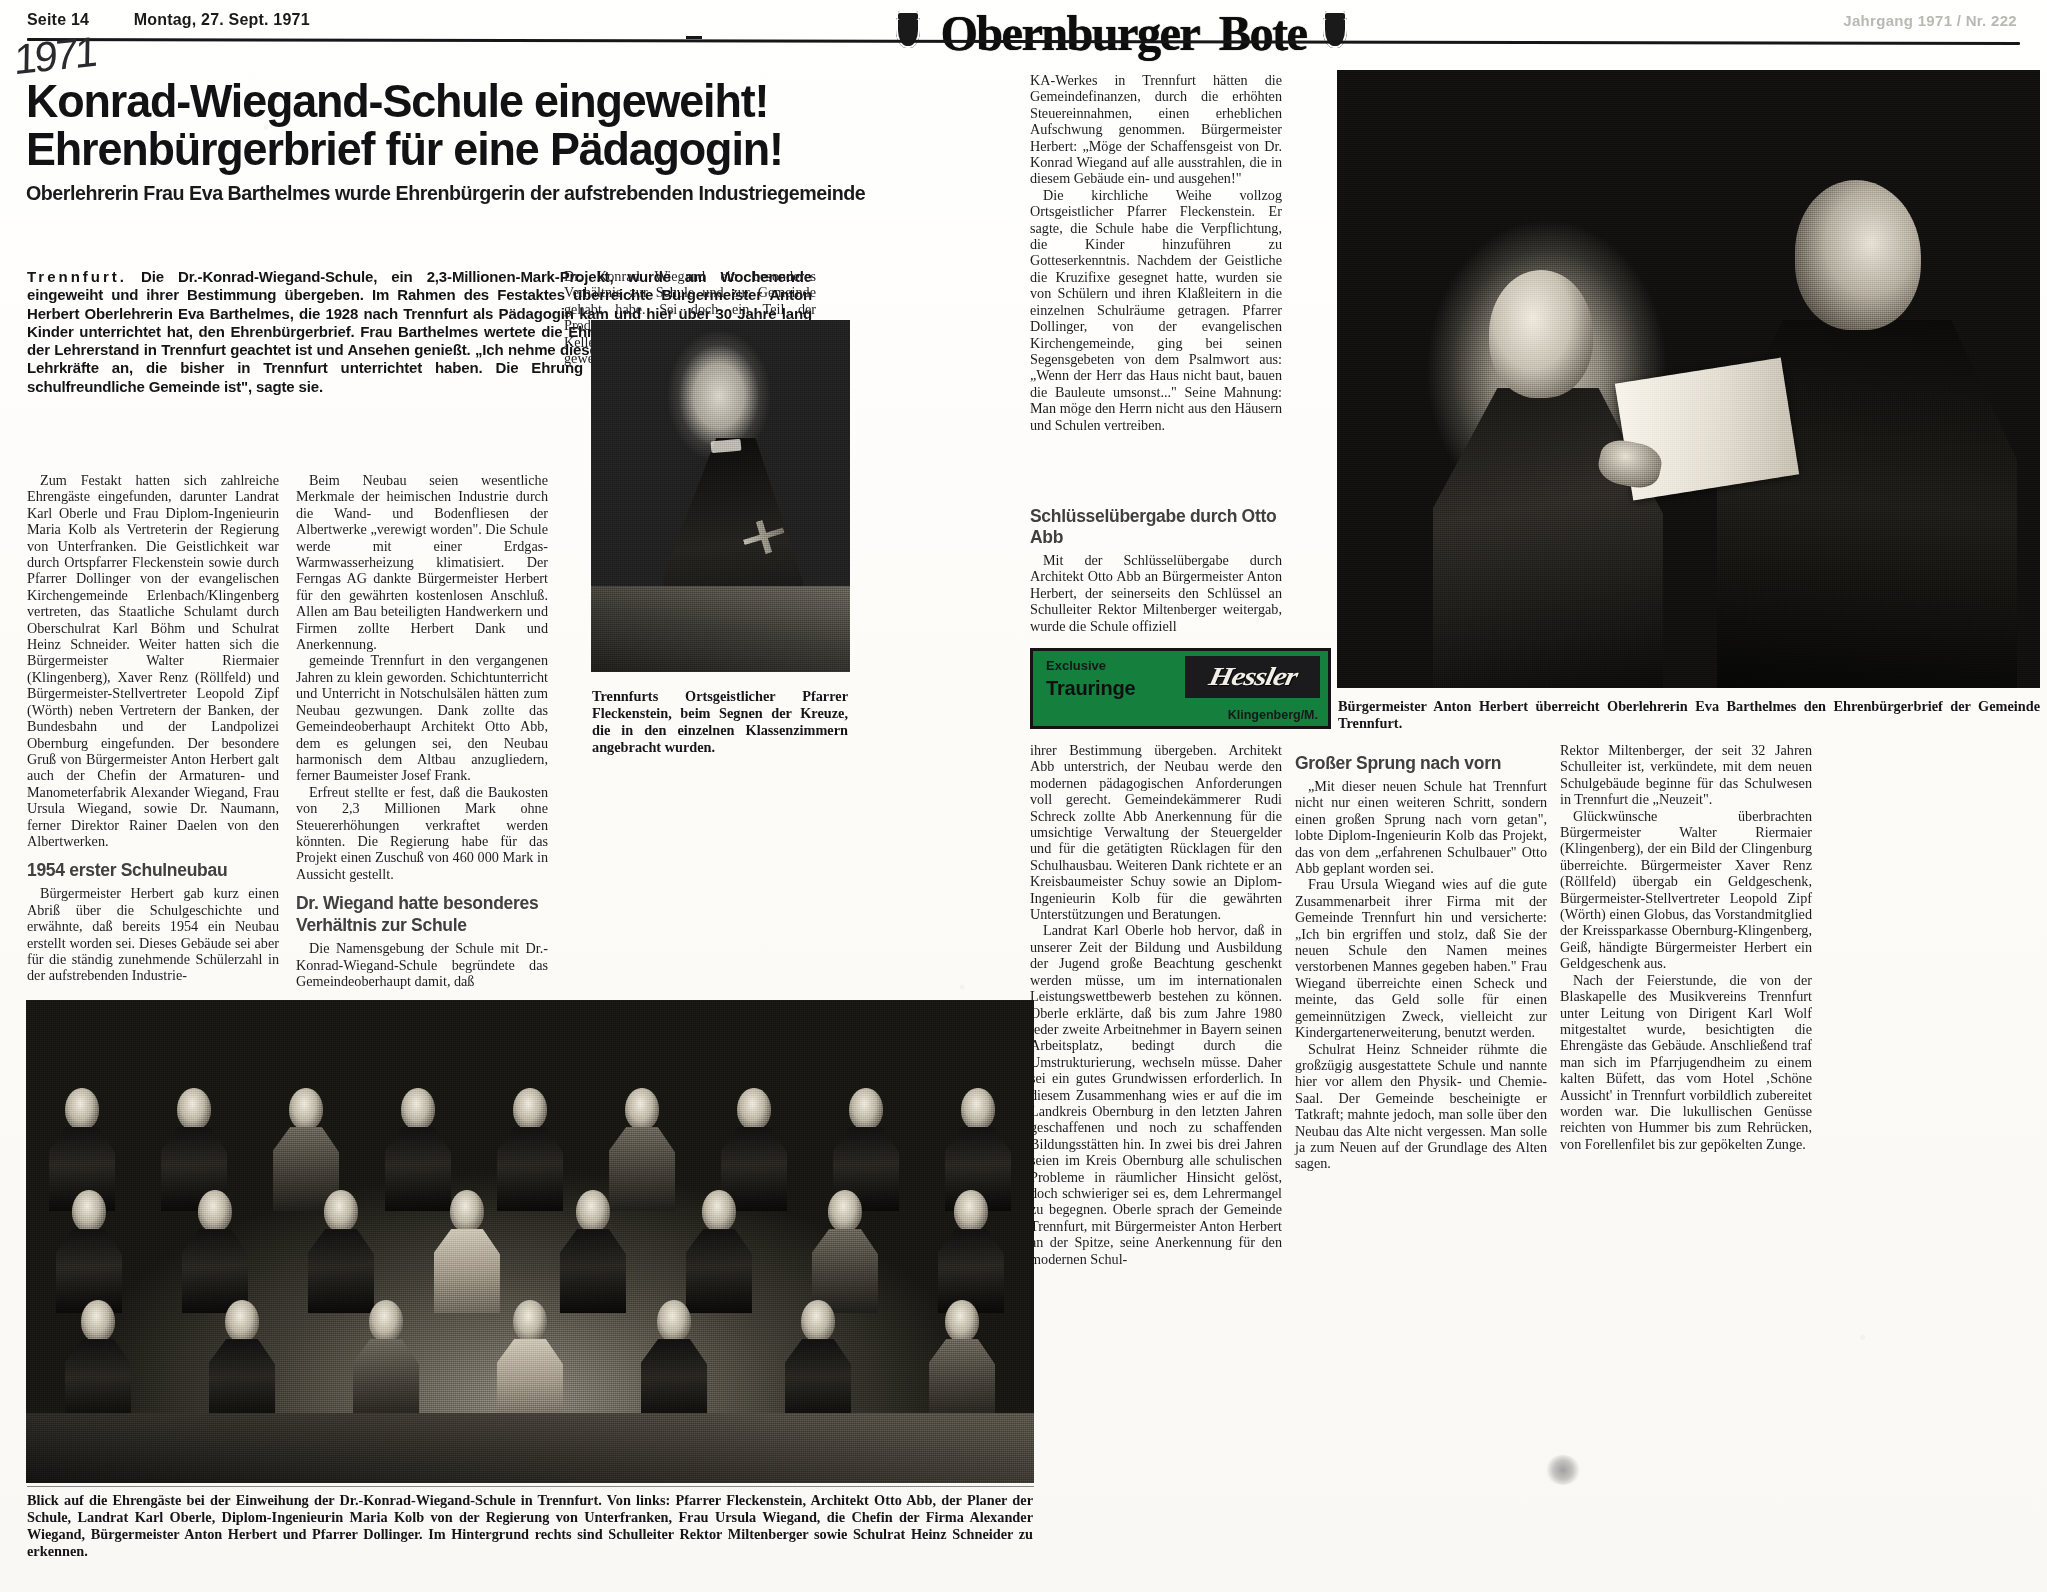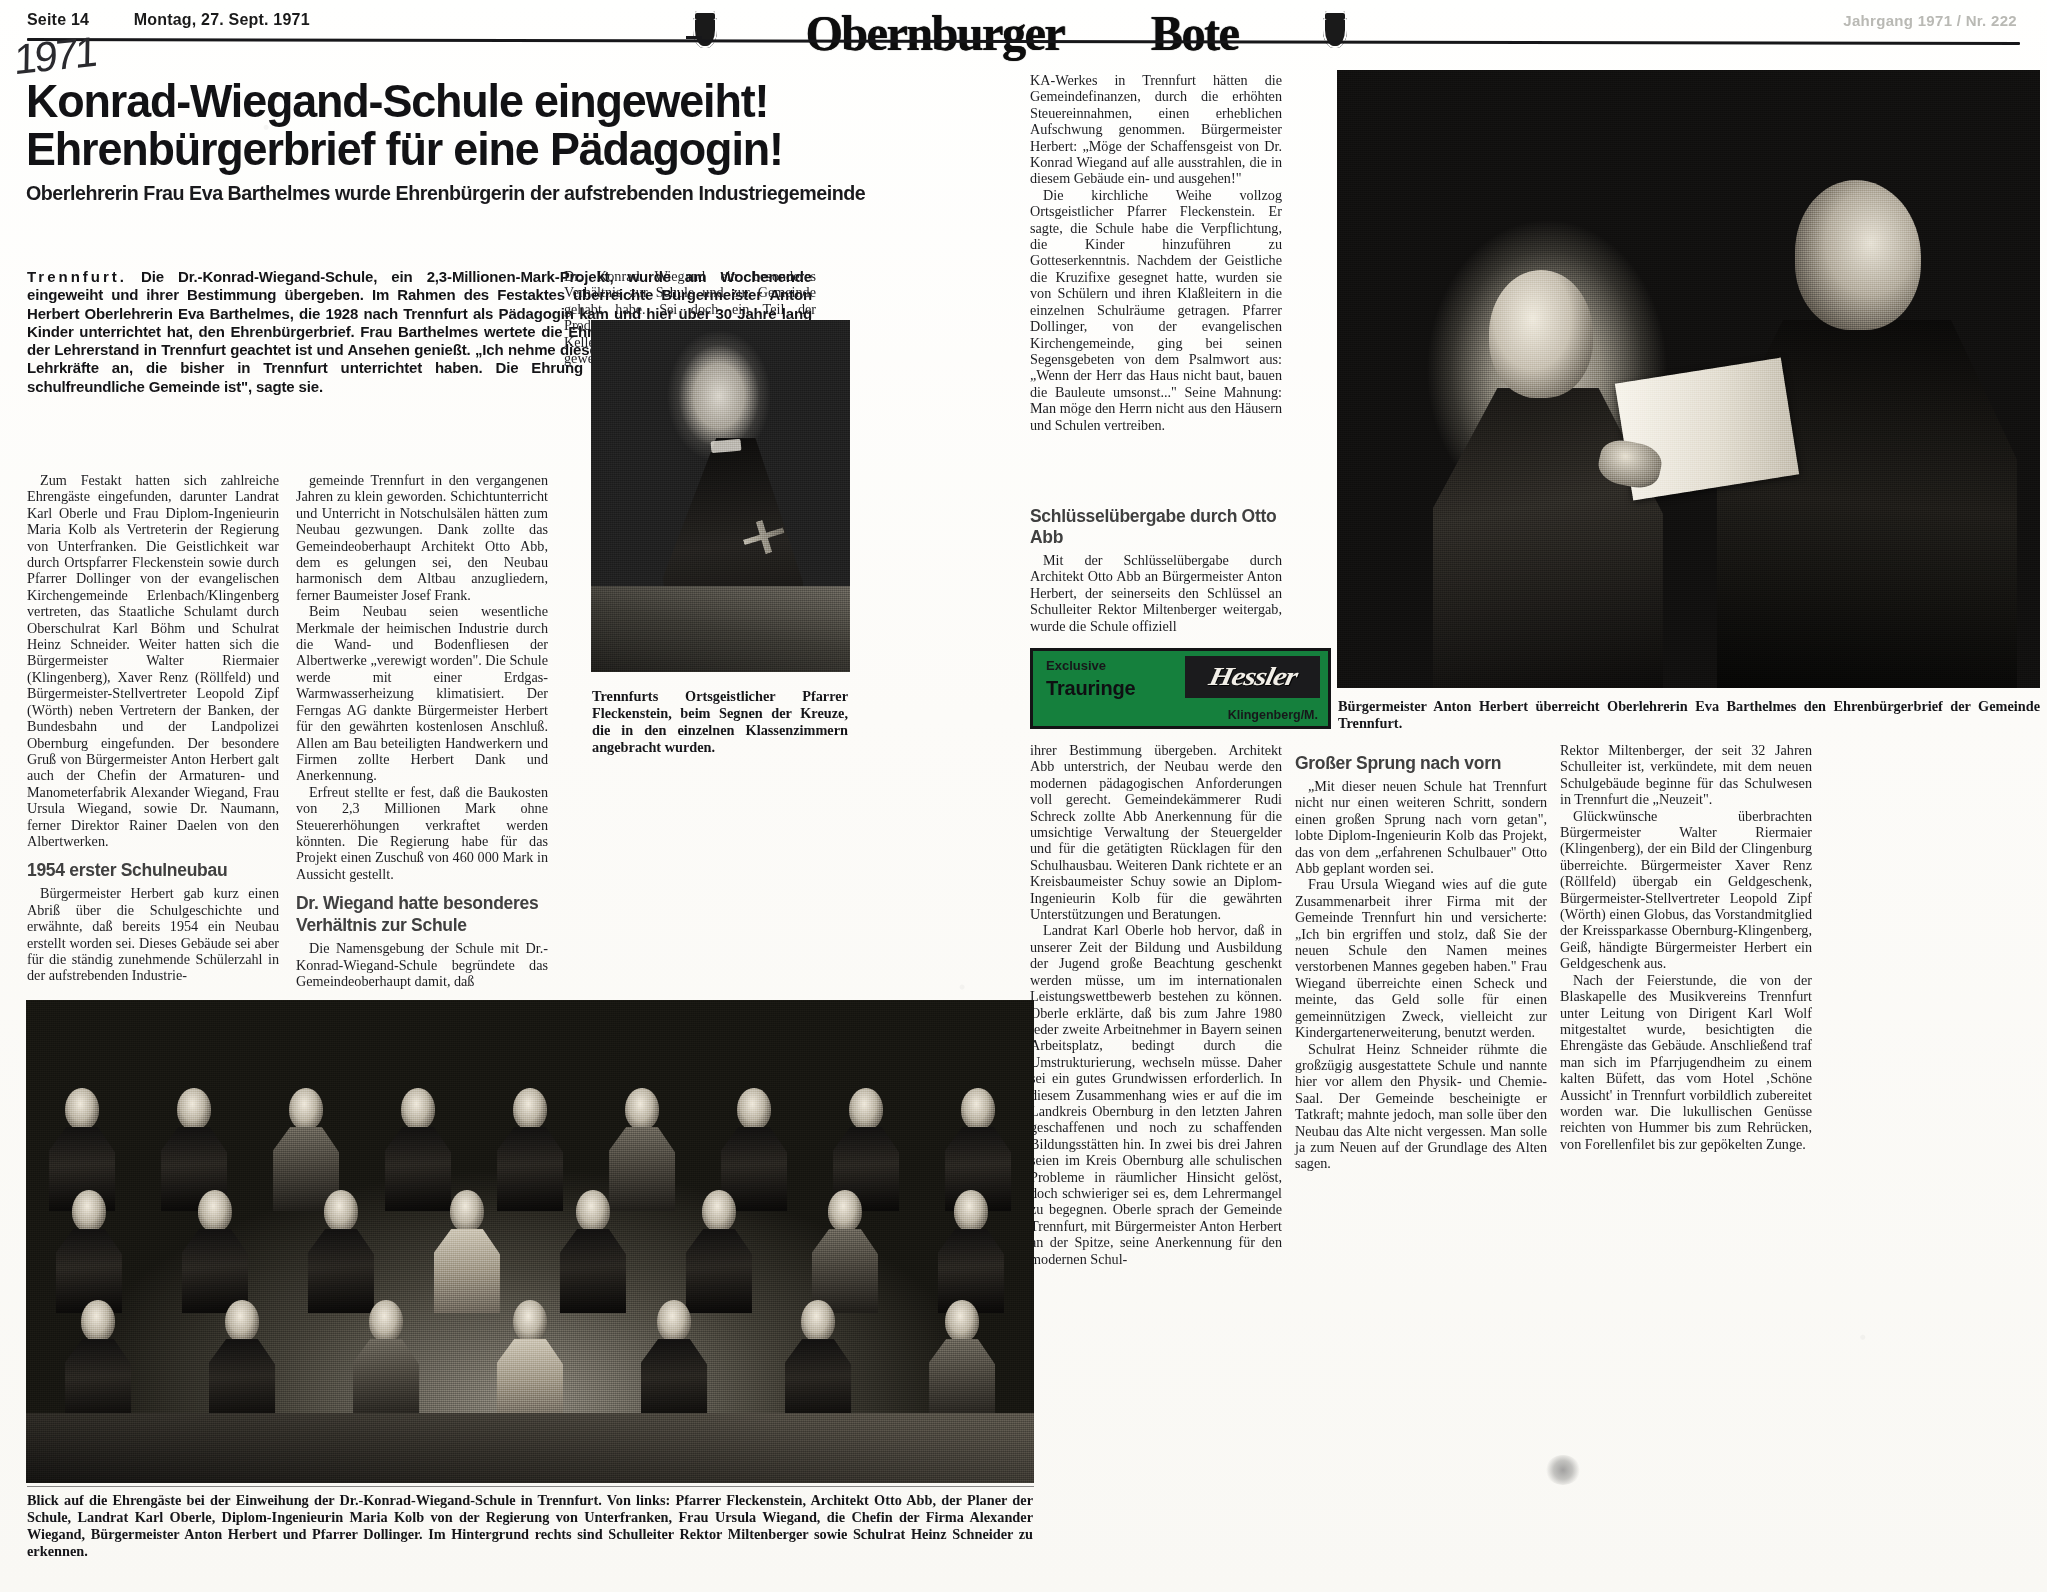--- a/index.html
+++ b/index.html
@@ -25,21 +25,21 @@
 
   
   #masthead{left:0;top:0;width:2047px;height:70px;}
   .mh-left{position:absolute;left:27px;top:11px;font-family:"Liberation Sans",sans-serif;
            font-weight:bold;font-size:16px;letter-spacing:.2px;color:#1a1a1a;}
   .mh-left .date{margin-left:40px;font-weight:bold;}
   .mh-right{position:absolute;right:30px;top:12px;font-family:"Liberation Sans",sans-serif;
             font-weight:bold;font-size:15px;color:#b9b9b4;letter-spacing:.3px;
             filter:blur(.6px);}
   .mh-title{position:absolute;left:690px;top:2px;width:660px;height:62px;
-            display:flex;align-items:center;justify-content:space-between;gap:12px;}
+            display:flex;align-items:center;justify-content:flex-end;gap:12px;}
   .mh-title .word{
     font-family:"Liberation Serif",serif;
     font-weight:bold;font-size:50px;line-height:1;
     letter-spacing:-1.5px;color:#0d0d0d;
     text-shadow:0 0 1px rgba(0,0,0,.8), .6px .4px 0 rgba(0,0,0,.55);
     transform:scaleX(.96);
   }
   .crest{width:30px;height:44px;position:relative;flex:none;}
   .crest:before{
     content:"";position:absolute;left:3px;top:7px;width:24px;height:30px;
@@ -259,22 +259,22 @@
   <p><span class="city">Trennfurt.</span><span> Die Dr.-Konrad-Wiegand-Schule, ein 2,3-Millionen-Mark-Projekt, wurde am Wochenende eingeweiht und ihrer Bestimmung übergeben. Im Rahmen des Festaktes überreichte Bürgermeister Anton Herbert Oberlehrerin Eva Barthelmes, die 1928 nach Trennfurt als Pädagogin kam und hier über 30 Jahre lang Kinder unterrichtet hat, den Ehrenbürgerbrief. Frau Barthelmes wertete die Ehrung als ein Zeichen dafür, daß der Lehrerstand in Trennfurt geachtet ist und Ansehen genießt. „Ich nehme diese Ehrung stellvertretend für alle Lehrkräfte an, die bisher in Trennfurt unterrichtet haben. Die Ehrung beweist, das Trennfurt eine schulfreundliche Gemeinde ist", sagte sie.</span></p>
 </div>
 
 <div class="col body" style="left:27px;top:472px;width:252px;height:510px;">
   <p>Zum Festakt hatten sich zahlreiche Ehrengäste eingefunden, darunter Landrat Karl Oberle und Frau Diplom-Ingenieurin Maria Kolb als Vertreterin der Regierung von Unterfranken. Die Geistlichkeit war durch Ortspfarrer Fleckenstein sowie durch Pfarrer Dollinger von der evangelischen Kirchengemeinde Erlenbach/Klingenberg vertreten, das Staatliche Schulamt durch Oberschulrat Karl Böhm und Schulrat Heinz Schneider. Weiter hatten sich die Bürgermeister Walter Riermaier (Klingenberg), Xaver Renz (Röllfeld) und Bürgermeister-Stellvertreter Leopold Zipf (Wörth) neben Vertretern der Banken, der Bundesbahn und der Landpolizei Obernburg eingefunden. Der besondere Gruß von Bürgermeister Anton Herbert galt auch der Chefin der Armaturen- und Manometerfabrik Alexander Wiegand, Frau Ursula Wiegand, sowie Dr. Naumann, ferner Direktor Rainer Daelen von den Albertwerken.</p>
   <div class="subhead">1954 erster Schulneubau</div>
   <p>Bürgermeister Herbert gab kurz einen Abriß über die Schulgeschichte und erwähnte, daß bereits 1954 ein Neubau erstellt worden sei. Dieses Gebäude sei aber für die ständig zunehmende Schülerzahl in der aufstrebenden Industrie-</p>
 </div>
 
 <div class="col body" style="left:296px;top:472px;width:252px;height:510px;">
+  <p>Beim Neubau seien wesentliche Merkmale der heimischen Industrie durch die Wand- und Bodenfliesen der Albertwerke „verewigt worden". Die Schule werde mit einer Erdgas-Warmwasserheizung klimatisiert. Der Ferngas AG dankte Bürgermeister Herbert für den gewährten kostenlosen Anschluß. Allen am Bau beteiligten Handwerkern und Firmen zollte Herbert Dank und Anerkennung.</p>
   <p>gemeinde Trennfurt in den vergangenen Jahren zu klein geworden. Schichtunterricht und Unterricht in Notschulsälen hätten zum Neubau gezwungen. Dank zollte das Gemeindeoberhaupt Architekt Otto Abb, dem es gelungen sei, den Neubau harmonisch dem Altbau anzugliedern, ferner Baumeister Josef Frank.</p>
-  <p>Beim Neubau seien wesentliche Merkmale der heimischen Industrie durch die Wand- und Bodenfliesen der Albertwerke „verewigt worden". Die Schule werde mit einer Erdgas-Warmwasserheizung klimatisiert. Der Ferngas AG dankte Bürgermeister Herbert für den gewährten kostenlosen Anschluß. Allen am Bau beteiligten Handwerkern und Firmen zollte Herbert Dank und Anerkennung.</p>
   <p>Erfreut stellte er fest, daß die Baukosten von 2,3 Millionen Mark ohne Steuererhöhungen verkraftet werden könnten. Die Regierung habe für das Projekt einen Zuschuß von 460 000 Mark in Aussicht gestellt.</p>
   <div class="subhead" style="line-height:20px;">Dr. Wiegand hatte besonderes</div>
   <div class="subhead" style="margin-top:-2px;">Verhältnis zur Schule</div>
   <p>Die Namensgebung der Schule mit Dr.-Konrad-Wiegand-Schule begründete das Gemeindeoberhaupt damit, daß</p>
 </div>
 
 <div class="col body" style="left:564px;top:268px;width:252px;height:86px;">
   <p class="noind">Dr. Konrad Wiegand ein besonderes Verhältnis zur Schule und zur Gemeinde gehabt habe. Sei doch ein Teil der Produktion der Firma Wiegand 1956 im Kellergeschoß der Schule untergebracht gewesen. Durch den Neubau des WI-</p>
 </div>
 

